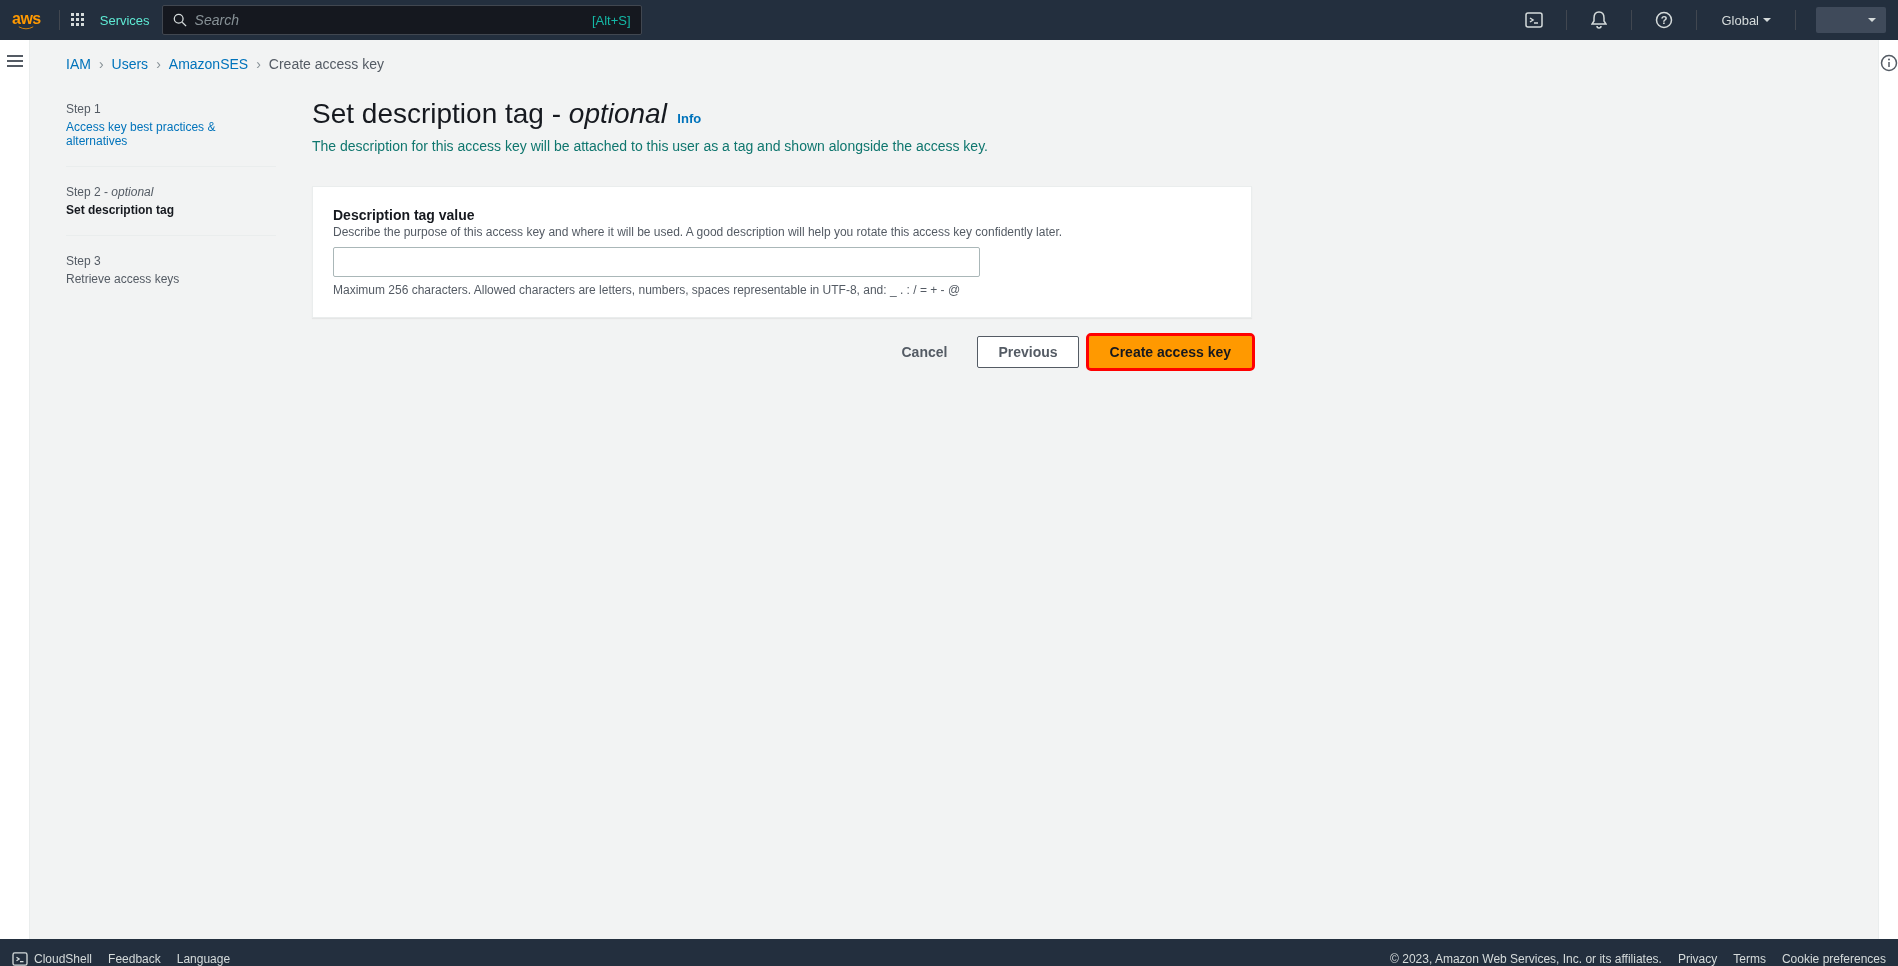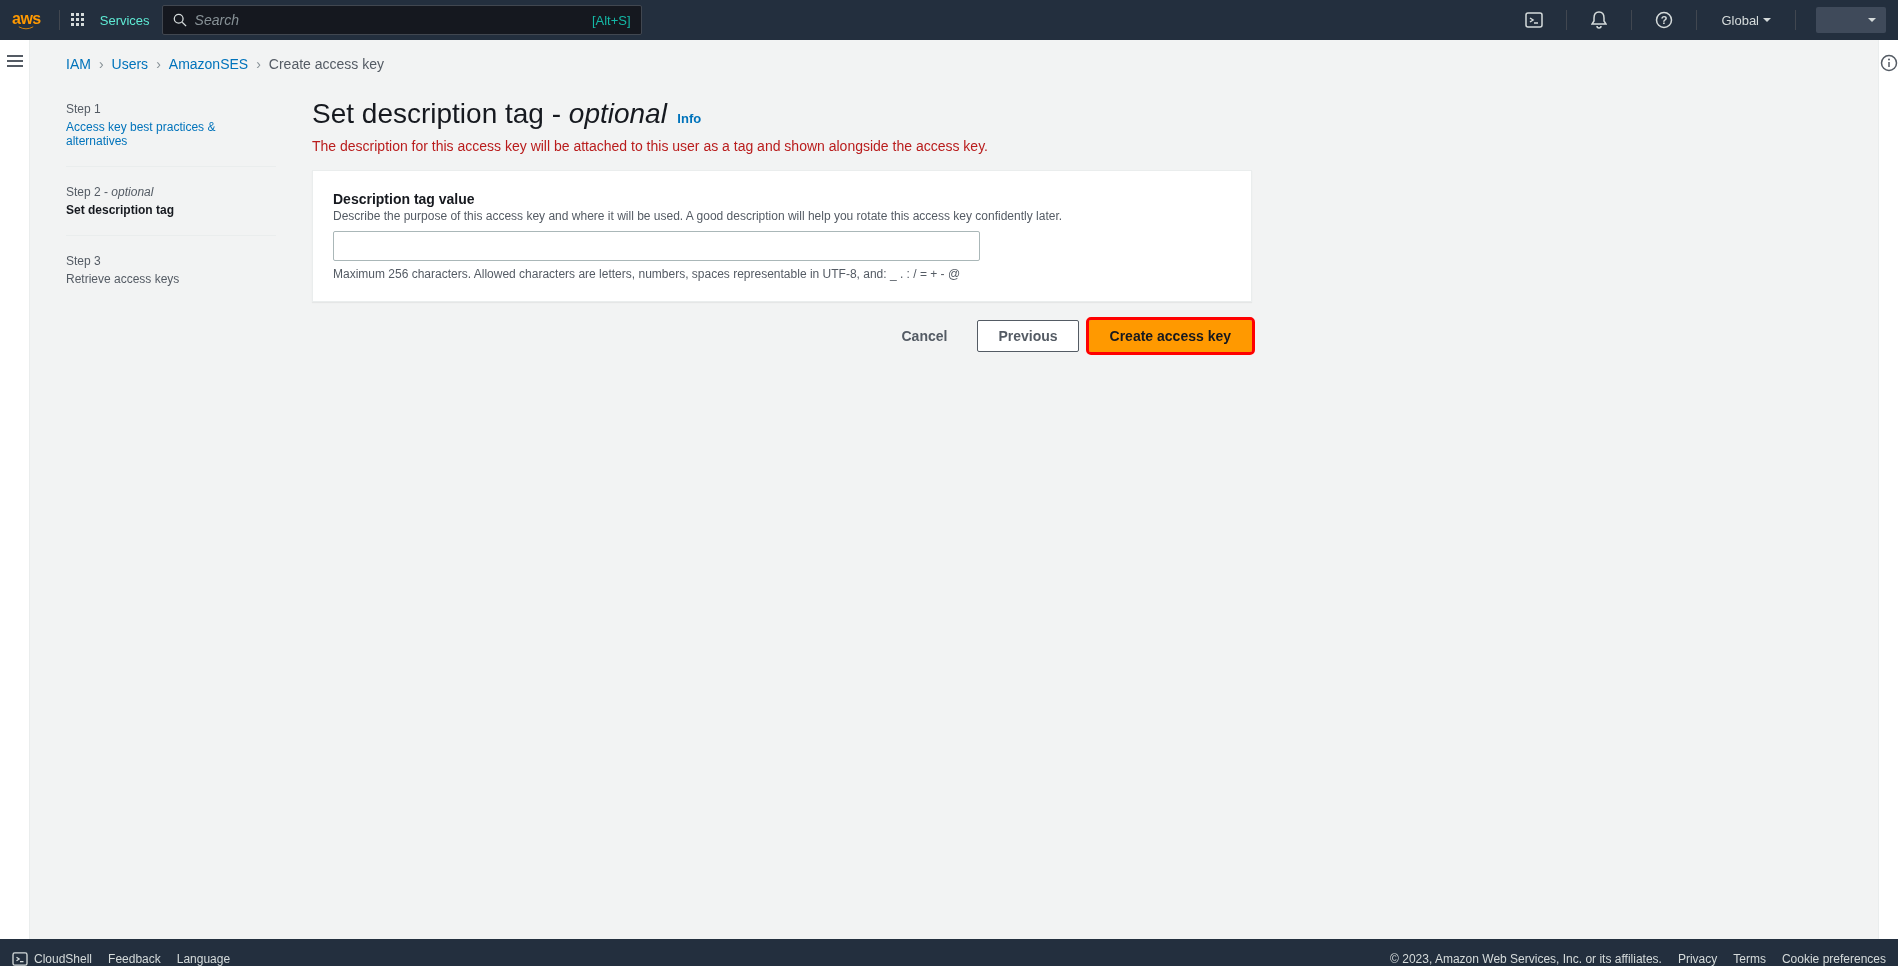--- a/index.html
+++ b/index.html
@@ -41,21 +41,21 @@
     .step-label { font-size: 12px; color: #545b64; margin-bottom: 4px; }
     .step-label .opt { font-style: italic; }
     .step-title { font-size: 12px; color: #545b64; }
     .step-title.link { color: #0073bb; cursor: pointer; }
     .step-title.active { color: #16191f; font-weight: 700; }
     
     .main-col { flex: 1; padding-top: 18px; max-width: 940px; }
     .page-title { font-size: 28px; font-weight: 400; color: #16191f; display: inline; }
     .page-title .opt { font-style: italic; }
     .info-link { color: #0073bb; font-size: 13px; margin-left: 6px; cursor: pointer; font-weight: 700; }
-    .page-desc { color: #b91c1c; font-size: 14px; margin-top: 8px; margin-bottom: 16px; }
+    .page-desc { color: #0f766e; font-size: 14px; margin-top: 8px; margin-bottom: 32px; }
     
     .panel { background: #fff; border: 1px solid #eaeded; padding: 20px; box-shadow: 0 1px 1px rgba(0,0,0,0.05); margin-bottom: 18px; }
     .field-label { font-size: 14px; font-weight: 700; color: #16191f; margin-bottom: 2px; }
     .field-desc { font-size: 12px; color: #545b64; margin-bottom: 8px; }
     .text-input { width: 72%; height: 30px; border: 1px solid #aab7b8; border-radius: 2px; padding: 4px 8px; font-size: 14px; }
     .field-constraint { font-size: 12px; color: #545b64; margin-top: 6px; }
     
     .button-row { display: flex; justify-content: flex-end; gap: 10px; align-items: center; }
     .btn { height: 32px; padding: 0 20px; font-size: 14px; font-weight: 700; border-radius: 2px; cursor: pointer; display: inline-flex; align-items: center; }
     .btn-link { background: transparent; border: none; color: #545b64; }

